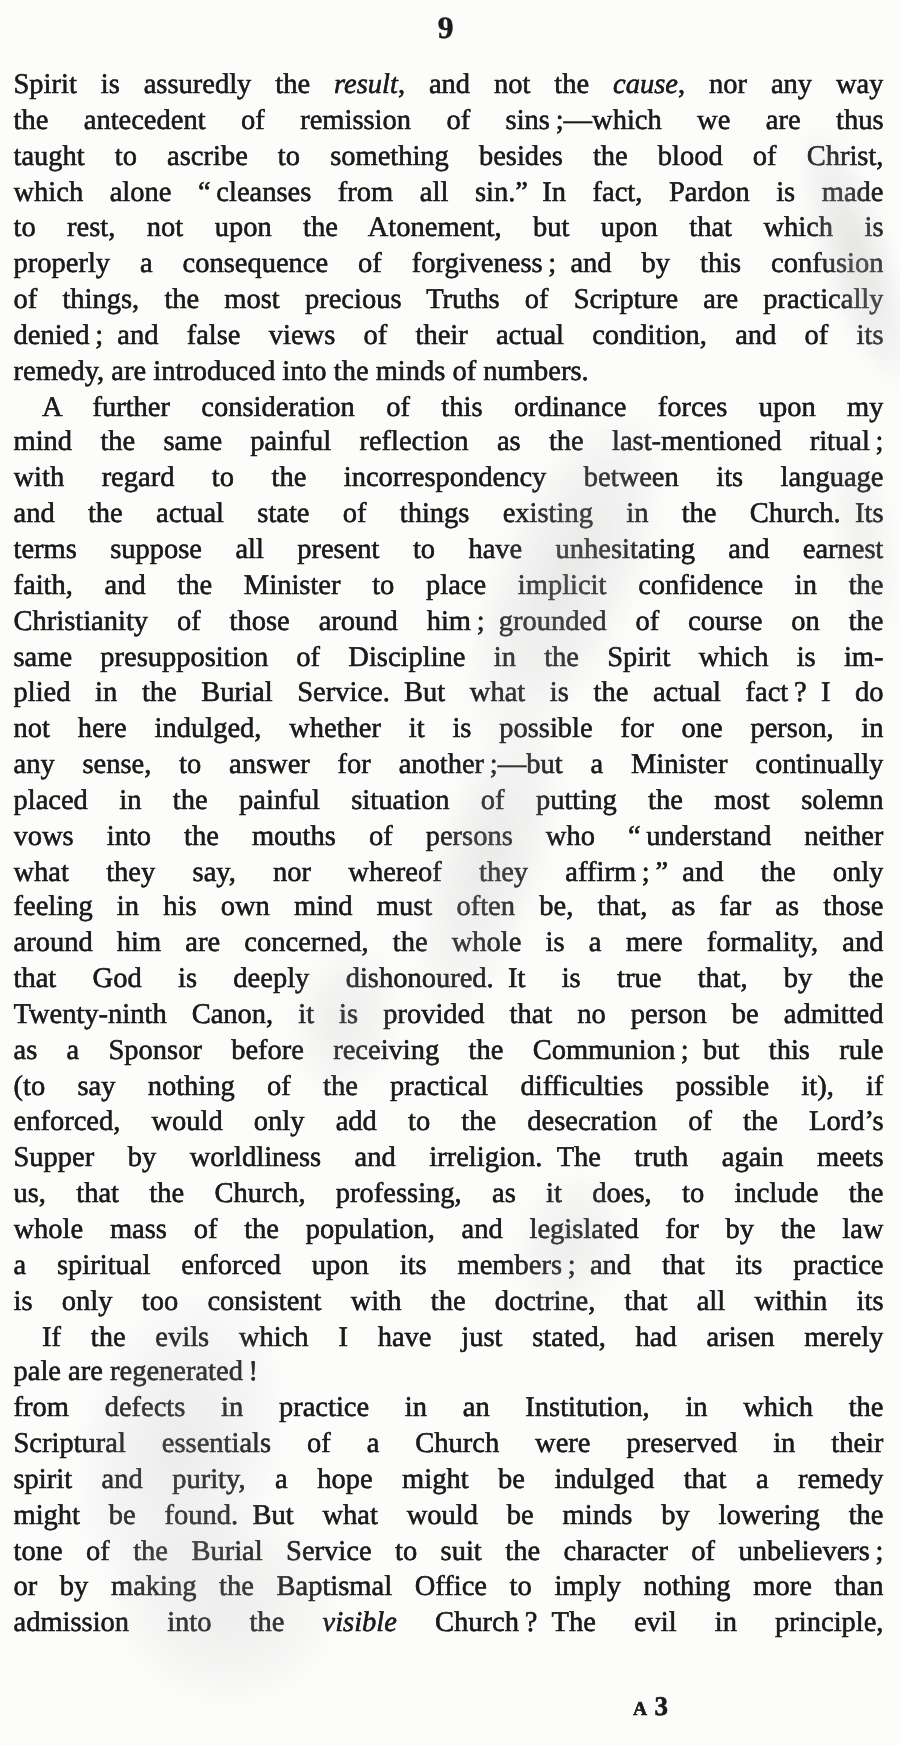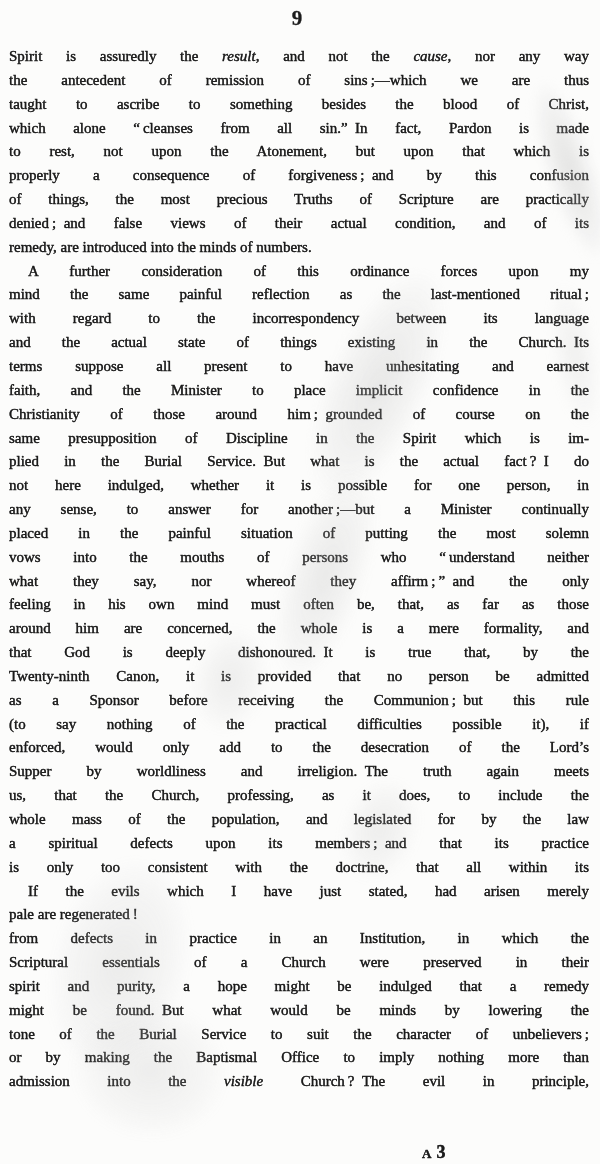--- a/index.html
+++ b/index.html
@@ -27,40 +27,39 @@
     font-weight: bold;
     -webkit-text-stroke: 0.3px #1b1b1b;
   }
   .text-block {
     position: absolute;
     top: 45px;
     left: 9px;
     right: 11px;
   }
   .line {
-    font-size: 15px;
+    font-size: 19px;
     line-height: 23.85px;
     height: 23.85px;
     overflow: hidden;
     text-align: justify;
     text-align-last: justify;
     text-justify: inter-word;
     -webkit-text-stroke: 0.35px #1b1b1b;
     text-shadow: 0 0 0.4px rgba(20,20,20,0.55);
   }
   .line.flush { text-align-last: left; }
   .line.indent { text-indent: 19px; }
   .it { font-style: italic; }
   .signature-mark {
     position: absolute;
     top: 1127px;
     left: 422px;
     -webkit-text-stroke: 0.35px #1b1b1b;
     text-shadow: 0 0 0.4px rgba(20,20,20,0.55);
-    margin-top: 15px;
   }
   .sig-a  { font-size: 13px; font-weight: bold; }
   .sig-num{ font-size: 18px; font-weight: bold; margin-left: 5px; }
   
   .smudge {
     position: absolute;
     border-radius: 50%;
     filter: blur(6px);
     pointer-events: none;
     background: radial-gradient(ellipse at center, rgba(185,185,185,0.38) 0%, rgba(200,200,200,0.18) 55%, rgba(200,200,200,0) 75%);
@@ -107,21 +106,21 @@
       <div class="line"><span>feeling in his own mind must often be, that, as far as those</span></div>
       <div class="line"><span>around him are concerned, the whole is a mere formality, and</span></div>
       <div class="line"><span>that God is deeply dishonoured. It is true that, by the</span></div>
       <div class="line"><span>Twenty-ninth Canon, it is provided that no person be admitted</span></div>
       <div class="line"><span>as a Sponsor before receiving the Communion ; but this rule</span></div>
       <div class="line"><span>(to say nothing of the practical difficulties possible it), if</span></div>
       <div class="line"><span>enforced, would only add to the desecration of the Lord’s</span></div>
       <div class="line"><span>Supper by worldliness and irreligion. The truth again meets</span></div>
       <div class="line"><span>us, that the Church, professing, as it does, to include the</span></div>
       <div class="line"><span>whole mass of the population, and legislated for by the law</span></div>
-      <div class="line"><span>a spiritual defects upon its members ; and that its practice</span></div>
+      <div class="line"><span>a spiritual enforced upon its members ; and that its practice</span></div>
       <div class="line"><span>is only too consistent with the doctrine, that all within its</span></div>
       <div class="line indent"><span>If the evils which I have just stated, had arisen merely</span></div>
       <div class="line flush"><span>pale are regenerated !</span></div>
       <div class="line"><span>from defects in practice in an Institution, in which the</span></div>
       <div class="line"><span>Scriptural essentials of a Church were preserved in their</span></div>
       <div class="line"><span>spirit and purity, a hope might be indulged that a remedy</span></div>
       <div class="line"><span>might be found. But what would be minds by lowering the</span></div>
       <div class="line"><span>tone of the Burial Service to suit the character of unbelievers ;</span></div>
       <div class="line"><span>or by making the Baptismal Office to imply nothing more than</span></div>
       <div class="line"><span>admission into the </span><span class="it">visible</span><span> Church ? The evil in principle,</span></div>

